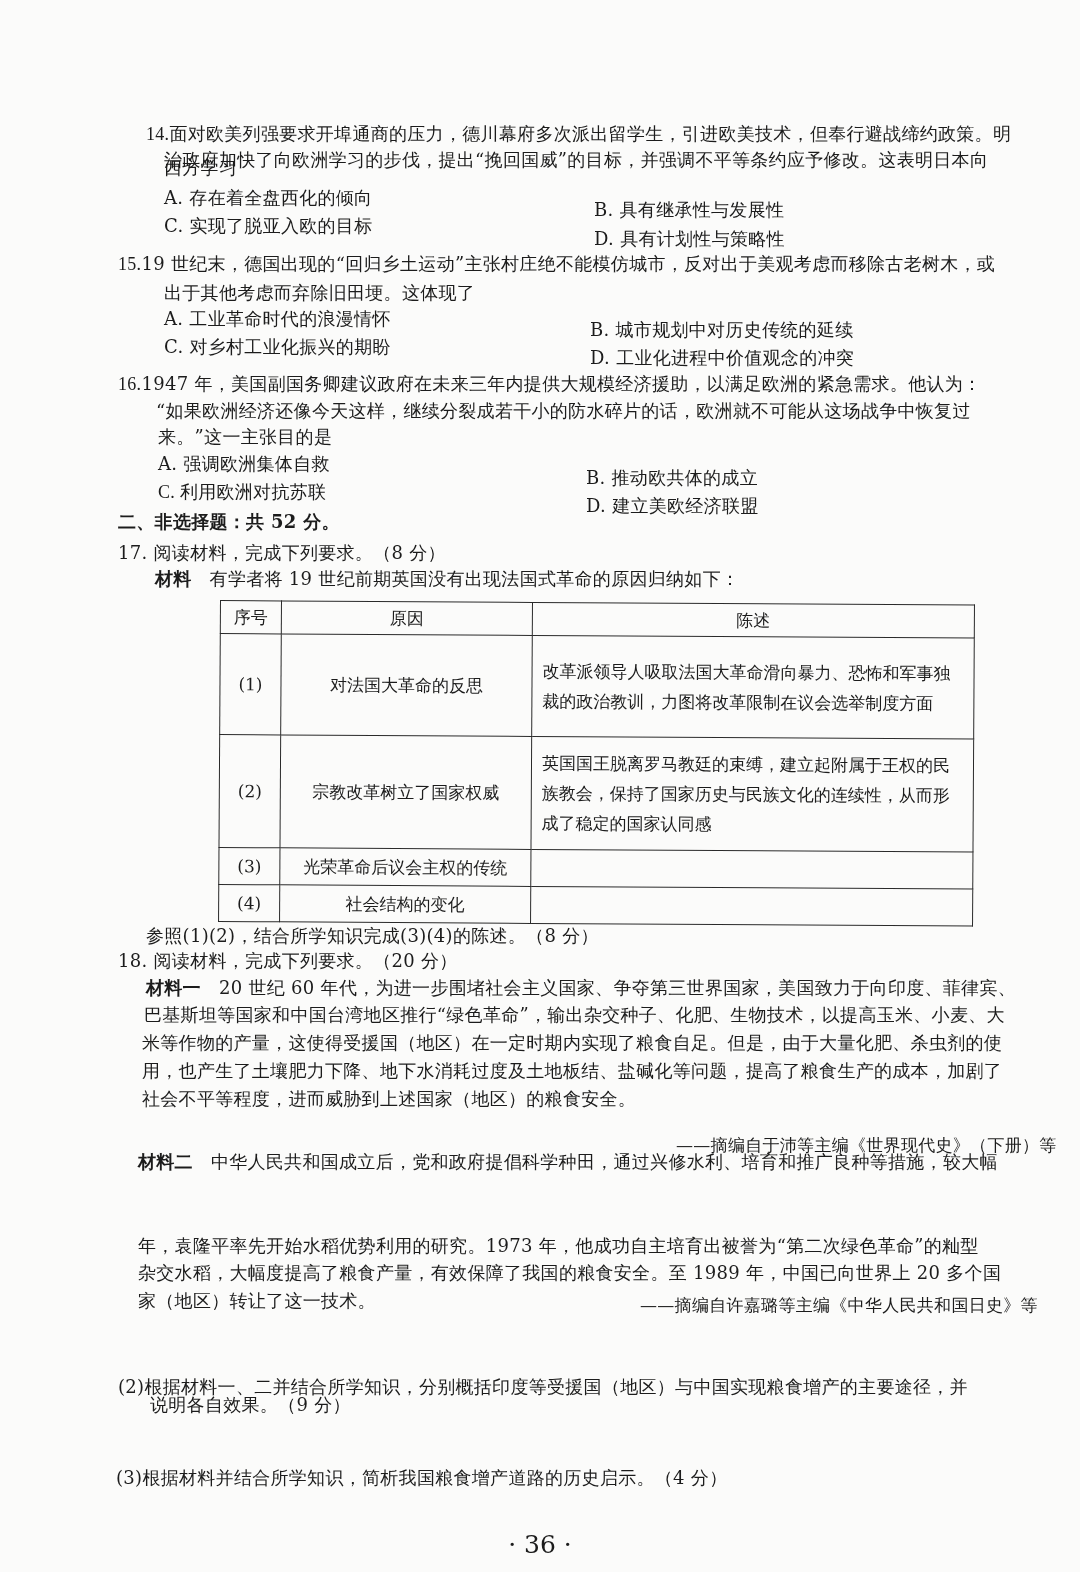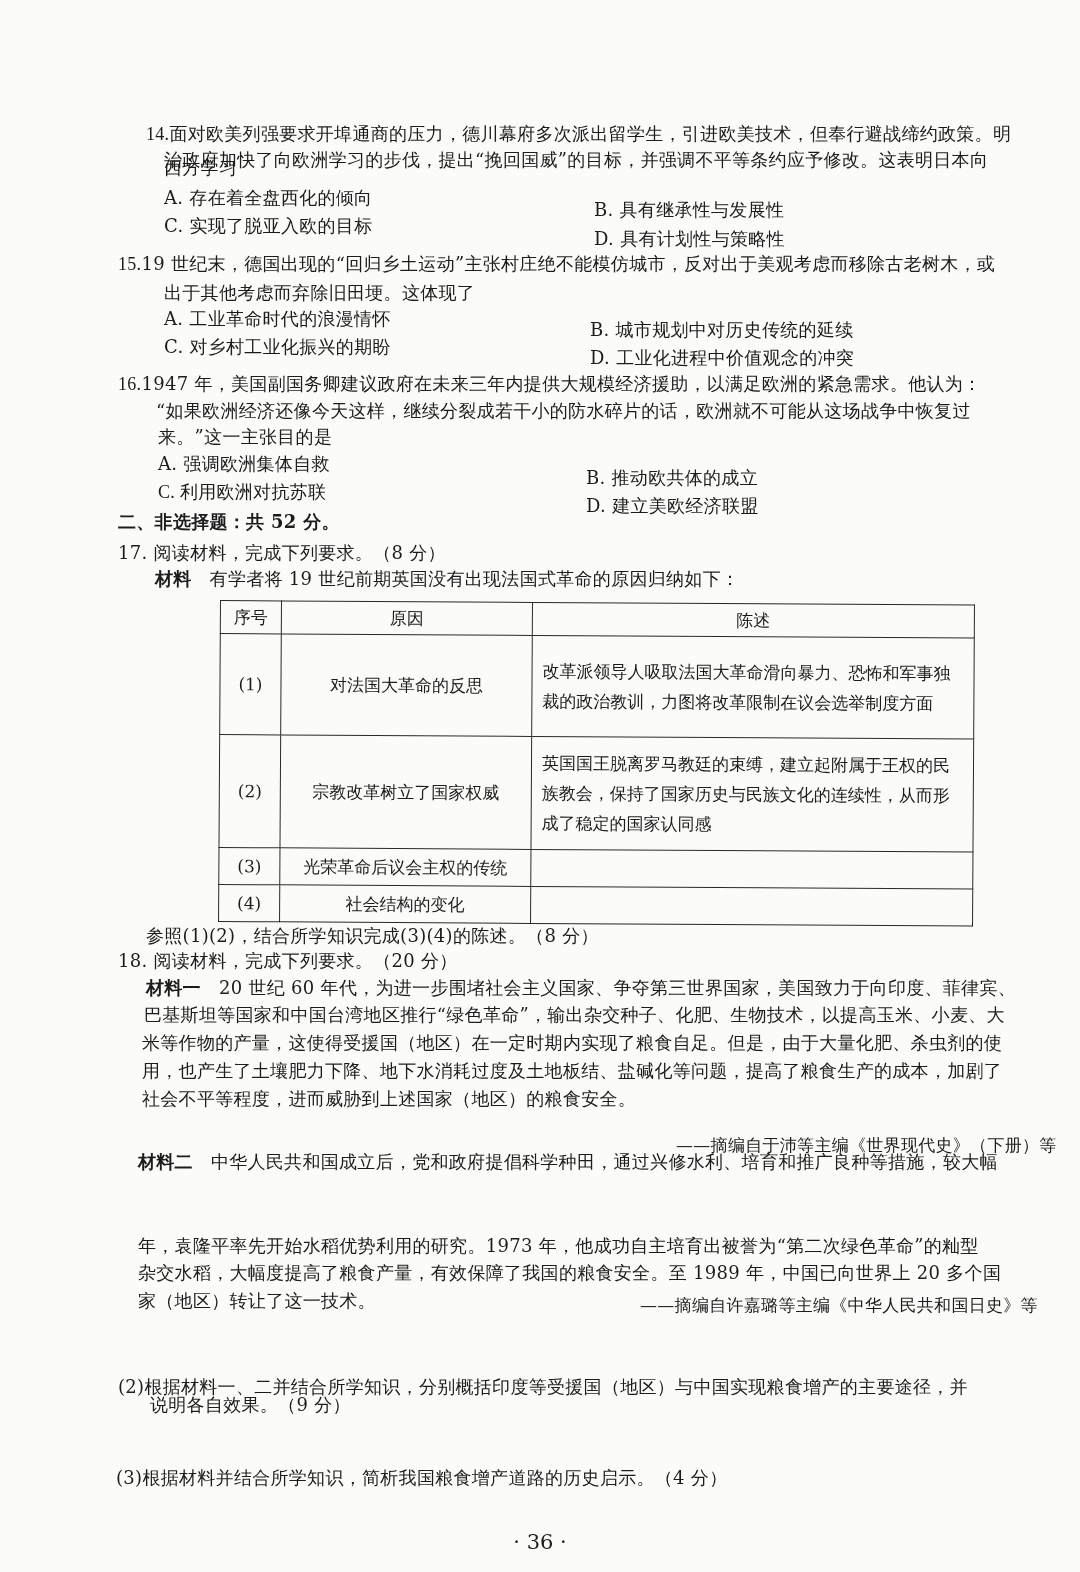--- a/index.html
+++ b/index.html
@@ -25,21 +25,21 @@
       border: 1.6px solid #2a2a2a; padding: 0 10px; font-weight: normal; vertical-align: middle;
     }
     table.reasons th { height: 32px; text-align: center; }
     .col-num { width: 40px; text-align: center; }
     .col-reason { width: 230px; text-align: center; }
     .col-desc { text-align: left; white-space: normal; }
     .row1 td { height: 100px; }
     .row2 td { height: 112px; }
     .row3 td { height: 36px; }
     .row4 td { height: 36px; }
-    .page-number { position: absolute; left: 0; width: 1080px; top: 1530px; text-align: center; font-size: 21px; }
+    .page-number { position: absolute; left: 0; width: 1080px; top: 1530px; text-align: center; font-size: 25px; }
   </style>
 </head>
 <body>
 
 <div class="page">
 
   <div class="abs" style="left:146px;top:122px;"><span class="q-num">14.</span><span>面对欧美列强要求开埠通商的压力，德川幕府多次派出留学生，引进欧美技术，但奉行避战缔约政策。明</span></div>
   <div class="abs" style="left:164px;top:148px;">治政府加快了向欧洲学习的步伐，提出“挽回国威”的目标，并强调不平等条约应予修改。这表明日本向</div>
   <div class="abs" style="left:164px;top:155px;top:156px;top:157px;top:158px;top:156px;top:157px;top:157px;top:157px;top:155px;top:156px;">西方学习</div>
   <div class="abs" style="left:164px;top:186px;">A. 存在着全盘西化的倾向</div>

